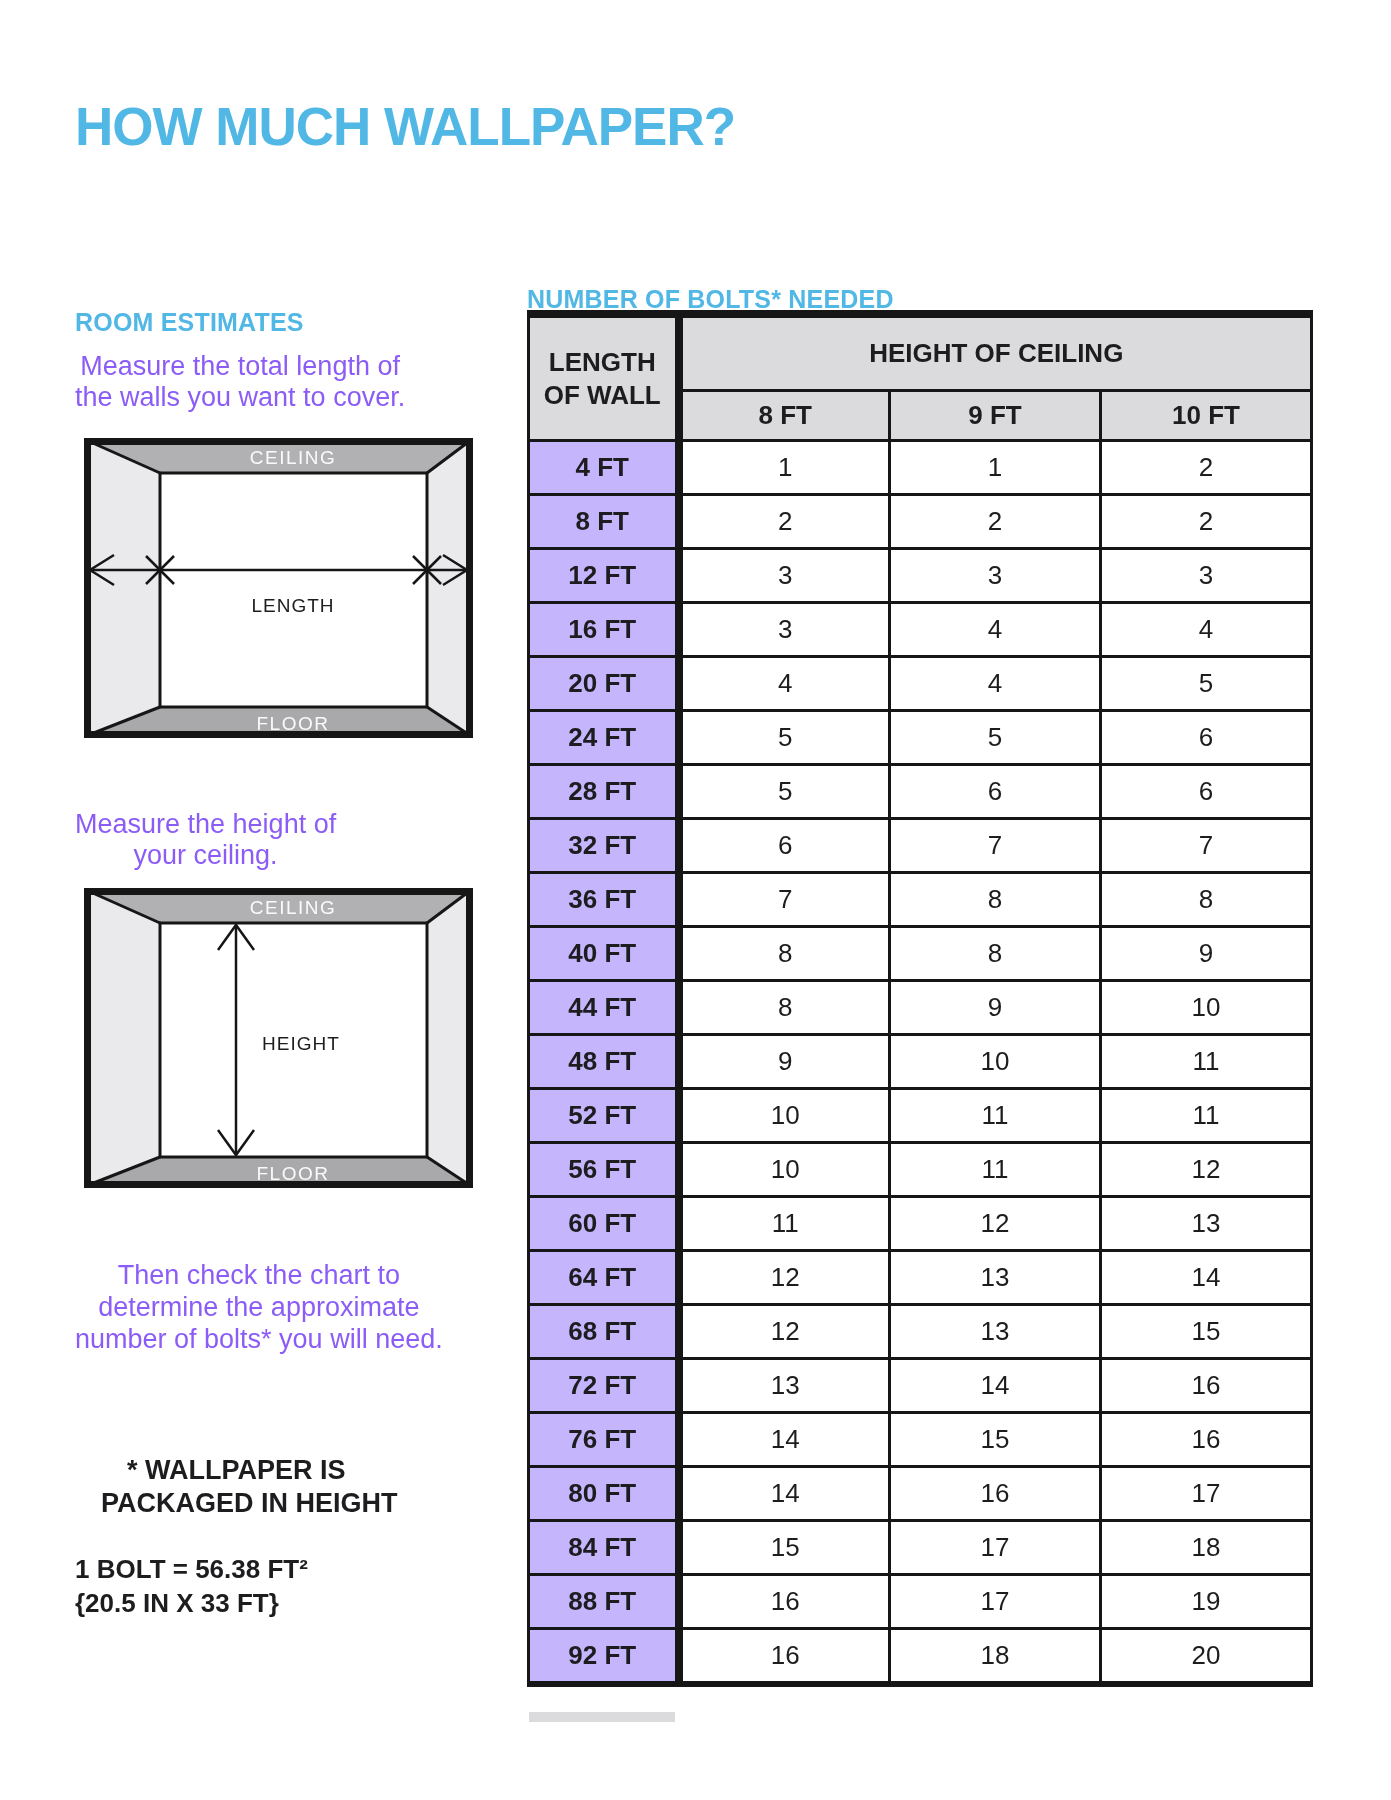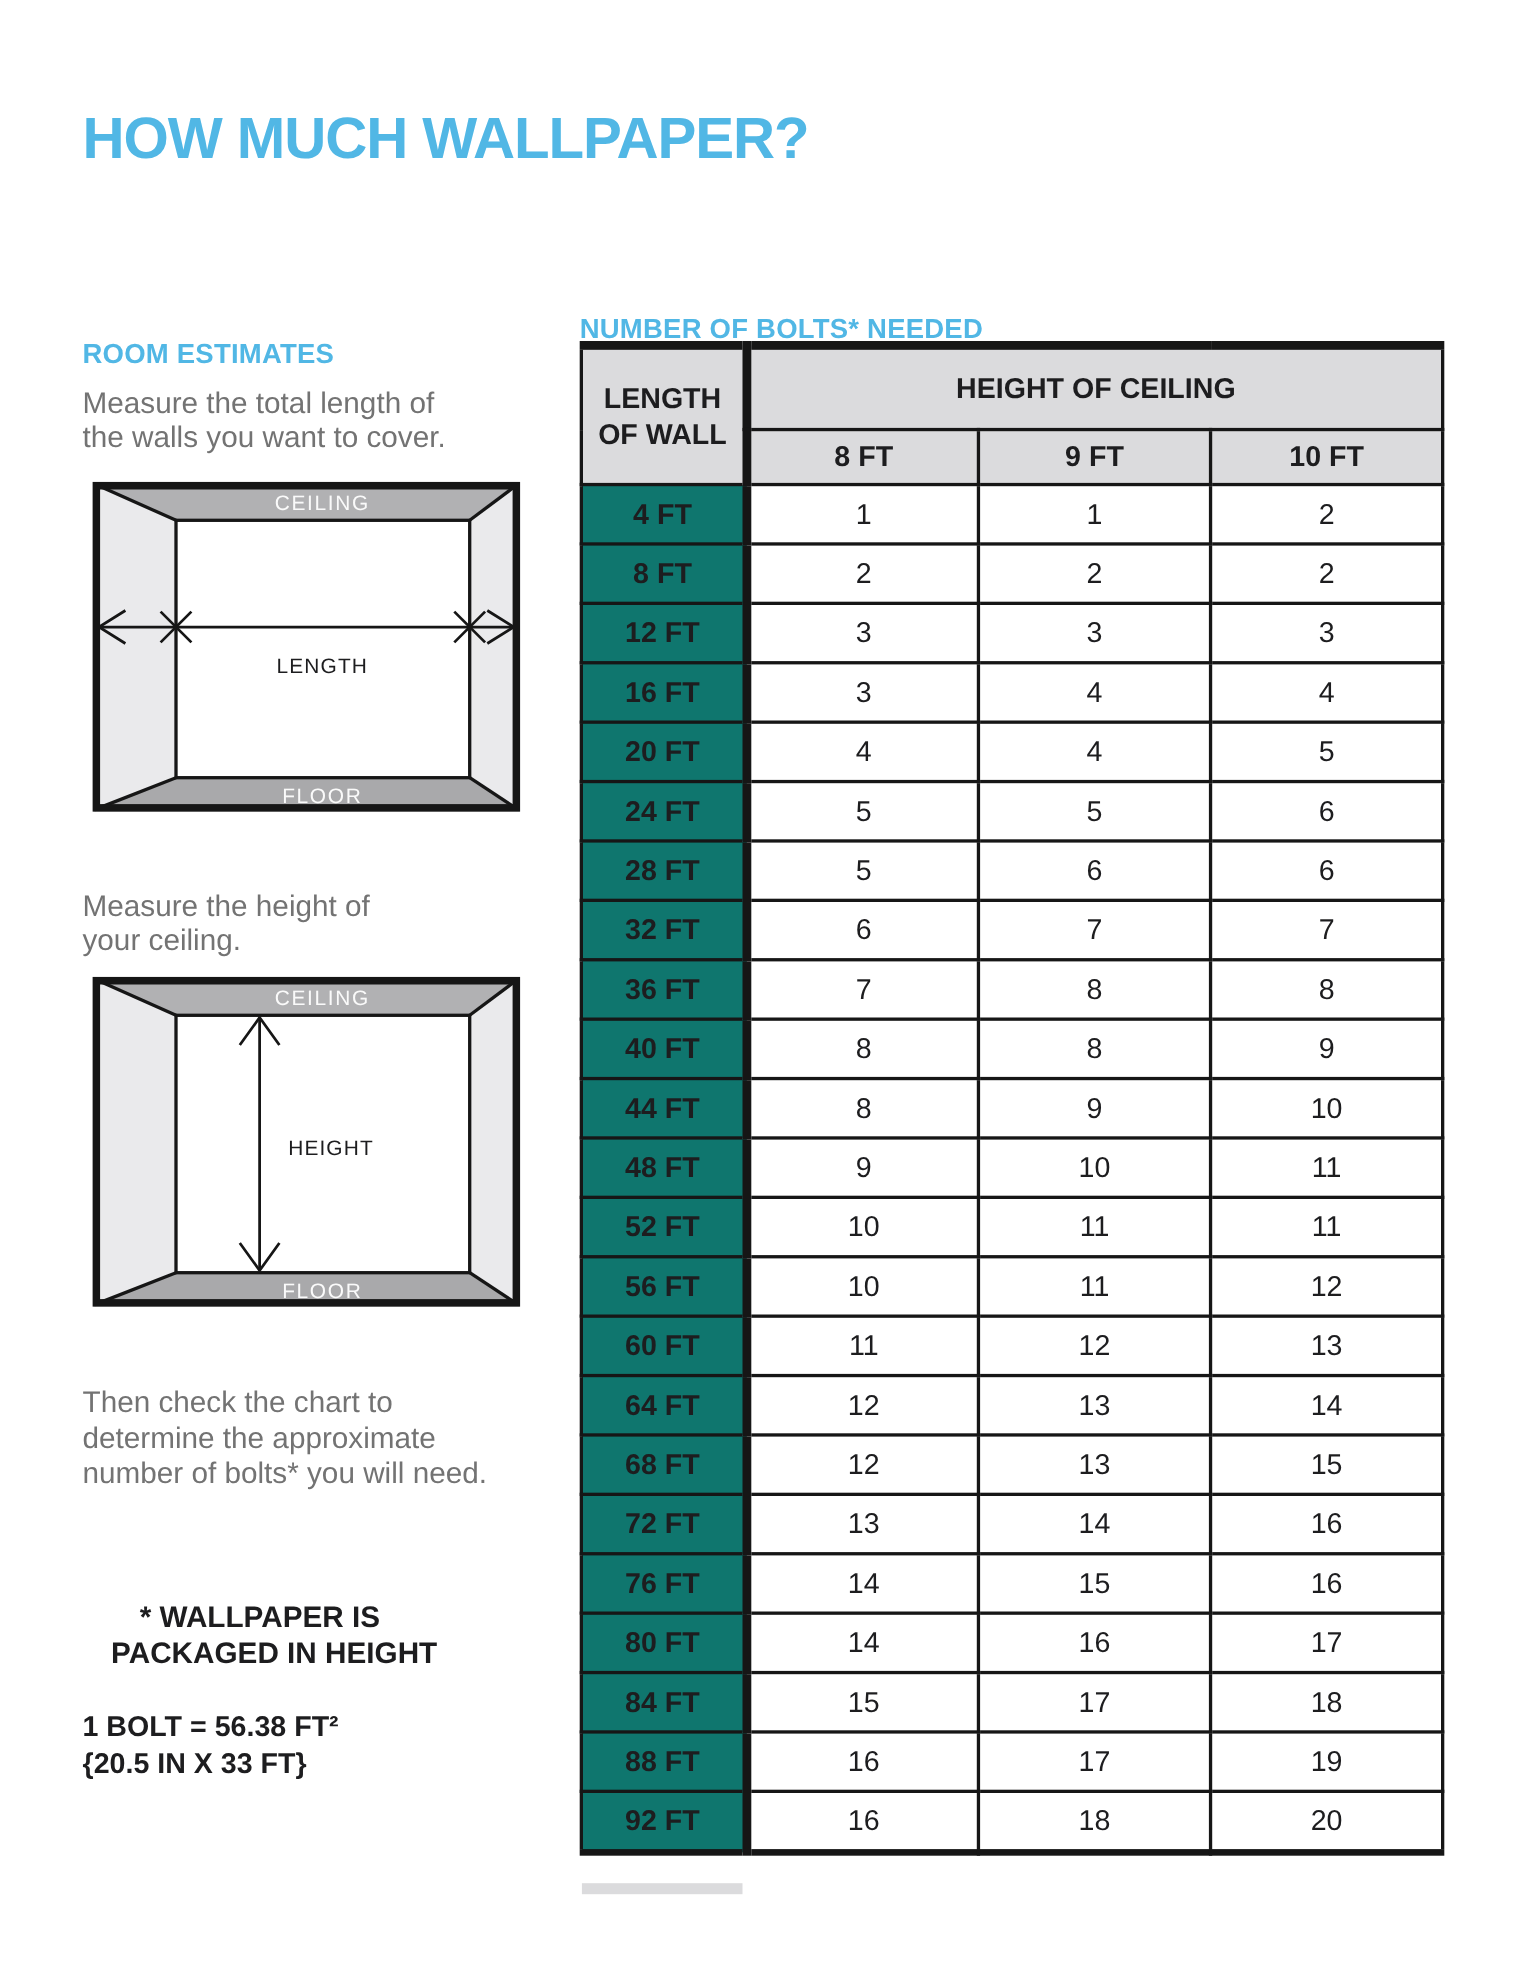--- a/index.html
+++ b/index.html
@@ -3,21 +3,21 @@
 <meta charset="utf-8">
 <style>
   html,body{margin:0;padding:0;background:#ffffff;}
   .page{position:relative;width:1391px;height:1800px;background:#ffffff;overflow:hidden;
         font-family:"Liberation Sans", sans-serif;color:#1d1d1f;}
   .abs{position:absolute;}
   .page-title{left:75px;top:62px;font-size:53px;font-weight:bold;color:#51b7e5;letter-spacing:-1px;line-height:1.1;}
   .blue-heading{font-size:25px;font-weight:bold;color:#51b7e5;letter-spacing:0.2px;}
   .h-room{left:75px;top:264px;margin-top:44px;}
   .h-table{left:527px;top:264px;width:700px;}
-  .body-text{left:75px;font-size:27px;line-height:31px;color:#737373;}
+  .body-text{left:75px;font-size:27px;line-height:31px;color:#8b5cf6;text-align:center;}
   .body-text .line{display:block;}
   .p1{top:324px;}
   .p2{top:782px;}
   .p3{top:1232px;line-height:32px;}
   .footnote{left:75px;top:1427px;font-size:27px;font-weight:bold;line-height:33px;}
   .footnote .line{display:block;text-align:center;}
   .footnote .indent{padding-left:26px;}
   .boltspec{left:75px;top:1526px;font-size:26px;font-weight:bold;line-height:34px;}
   .boltspec .line{display:block;}
 
@@ -31,21 +31,21 @@
   table.bolts{position:absolute;left:527px;top:310px;border-collapse:collapse;table-layout:fixed;
      border:3px solid #161616;border-top-width:8px;border-bottom-width:6px;background:#fff;}
   table.bolts th, table.bolts td{border:3px solid #161616;text-align:center;vertical-align:middle;padding:0;}
   col.c0{width:150px;} col.cd{width:211px;}
   .lenhead{background:#dbdbdd;font-size:26px;font-weight:bold;border-right-width:8px !important;line-height:33px;}
   .lenhead .line{display:block;}
   .grouphead{background:#dbdbdd;font-size:26px;font-weight:bold;height:71px;}
   .subrow th{background:#dbdbdd;font-size:26px;font-weight:bold;height:47px;
      border-left-width:0;border-right-width:0;border-bottom-width:4px;}
   tbody td{height:51px;font-size:26px;}
-  tbody td.rowhead{background:#0f766e;font-weight:bold;border-right-width:8px;}
+  tbody td.rowhead{background:#c4b5fd;font-weight:bold;border-right-width:8px;}
   tbody td.val{background:#ffffff;}
   .table-tab{left:529px;top:1712px;width:146px;height:10px;background:#dbdbdd;}
 </style>
 </head>
 <body>
 
 <div class="page">
 
   <h1 class="abs page-title">HOW MUCH WALLPAPER?</h1>
 

